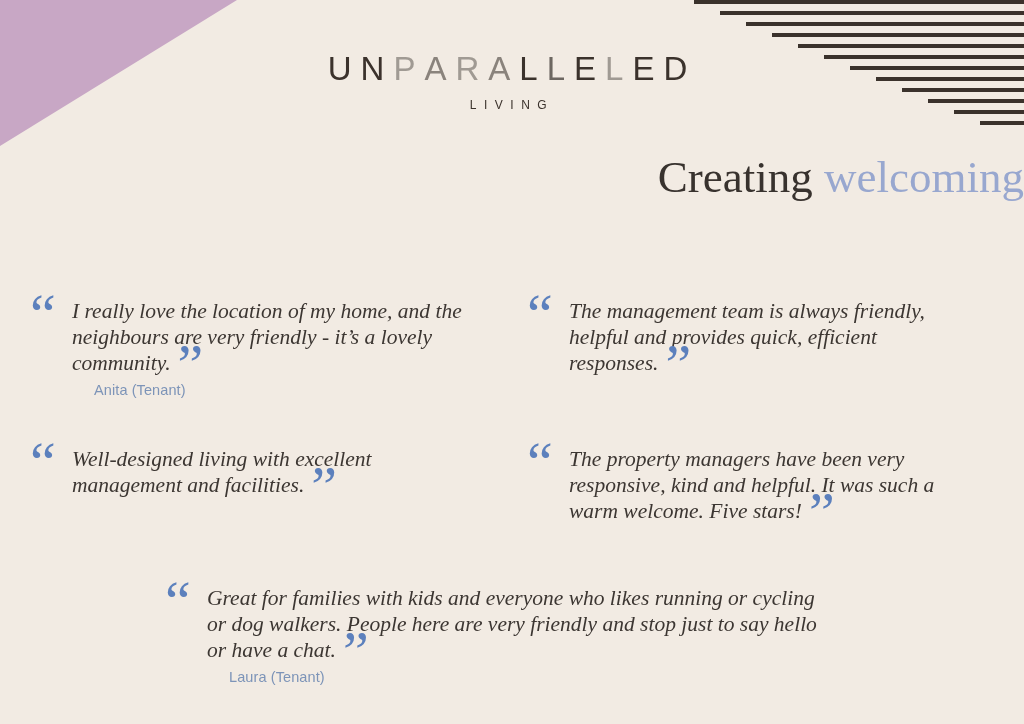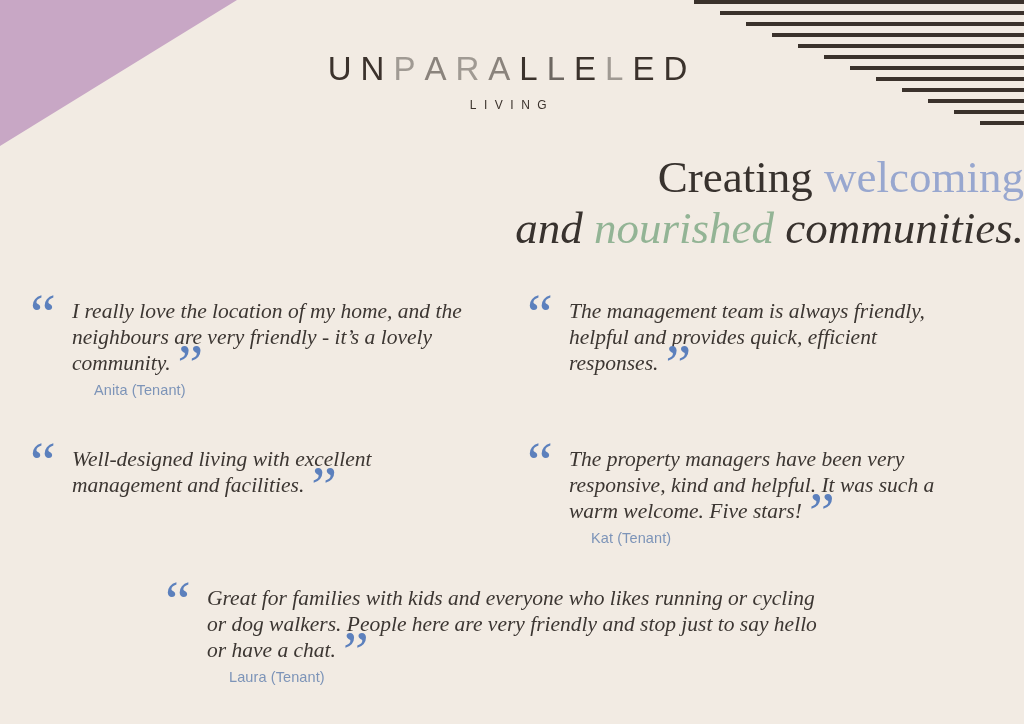--- a/index.html
+++ b/index.html
@@ -175,41 +175,37 @@
 
   <div id="logo-block">
     <div id="logo-wordmark"><span class="lt" style="color: rgb(59, 50, 44);">U</span><span class="lt" style="color: rgb(59, 50, 44);">N</span><span class="lt" style="color: rgb(160, 154, 147);">P</span><span class="lt" style="color: rgb(138, 131, 124);">A</span><span class="lt" style="color: rgb(160, 154, 147);">R</span><span class="lt" style="color: rgb(138, 131, 124);">A</span><span class="lt" style="color: rgb(59, 50, 44);">L</span><span class="lt" style="color: rgb(109, 103, 97);">L</span><span class="lt" style="color: rgb(59, 50, 44);">E</span><span class="lt" style="color: rgb(160, 154, 147);">L</span><span class="lt" style="color: rgb(59, 50, 44);">E</span><span class="lt" style="color: rgb(59, 50, 44);">D</span></div>
     <div id="logo-subword">LIVING</div>
   </div>
 
   <div id="headline">
     <div class="line1">
       <span>Creating </span><span class="accent-blue">welcoming</span>
     </div>
-    <div class="line2">
-      <span>and </span><span class="accent-green">nourished</span><span> communities.</span>
-    </div>
   </div>
 
   <div class="quote-card" id="quote-anita">
     <p class="quote-body"><span class="qm-open">“</span><span>I really love the location of my home, and the neighbours are very friendly - it’s a lovely community.</span><span class="qm-close">”</span></p>
     <p class="quote-attrib">Anita (Tenant)</p>
   </div>
 
   <div class="quote-card" id="quote-patrick">
     <p class="quote-body"><span class="qm-open">“</span><span>The management team is always friendly, helpful and provides quick, efficient responses.</span><span class="qm-close">”</span></p>
   </div>
 
   <div class="quote-card" id="quote-francesco">
     <p class="quote-body"><span class="qm-open">“</span><span>Well-designed living with excellent management and facilities.</span><span class="qm-close">”</span></p>
   </div>
 
   <div class="quote-card" id="quote-kat">
     <p class="quote-body"><span class="qm-open">“</span><span>The property managers have been very responsive, kind and helpful. It was such a warm welcome. Five stars!</span><span class="qm-close">”</span></p>
-    <p class="quote-attrib">Kat (Tenant)</p>
   </div>
 
   <div class="quote-card" id="quote-laura">
     <p class="quote-body"><span class="qm-open">“</span><span>Great for families with kids and everyone who likes running or cycling or dog walkers. People here are very friendly and stop just to say hello or have a chat.</span><span class="qm-close">”</span></p>
     <p class="quote-attrib">Laura (Tenant)</p>
   </div>
 
 </div>
 
 </body></html>

